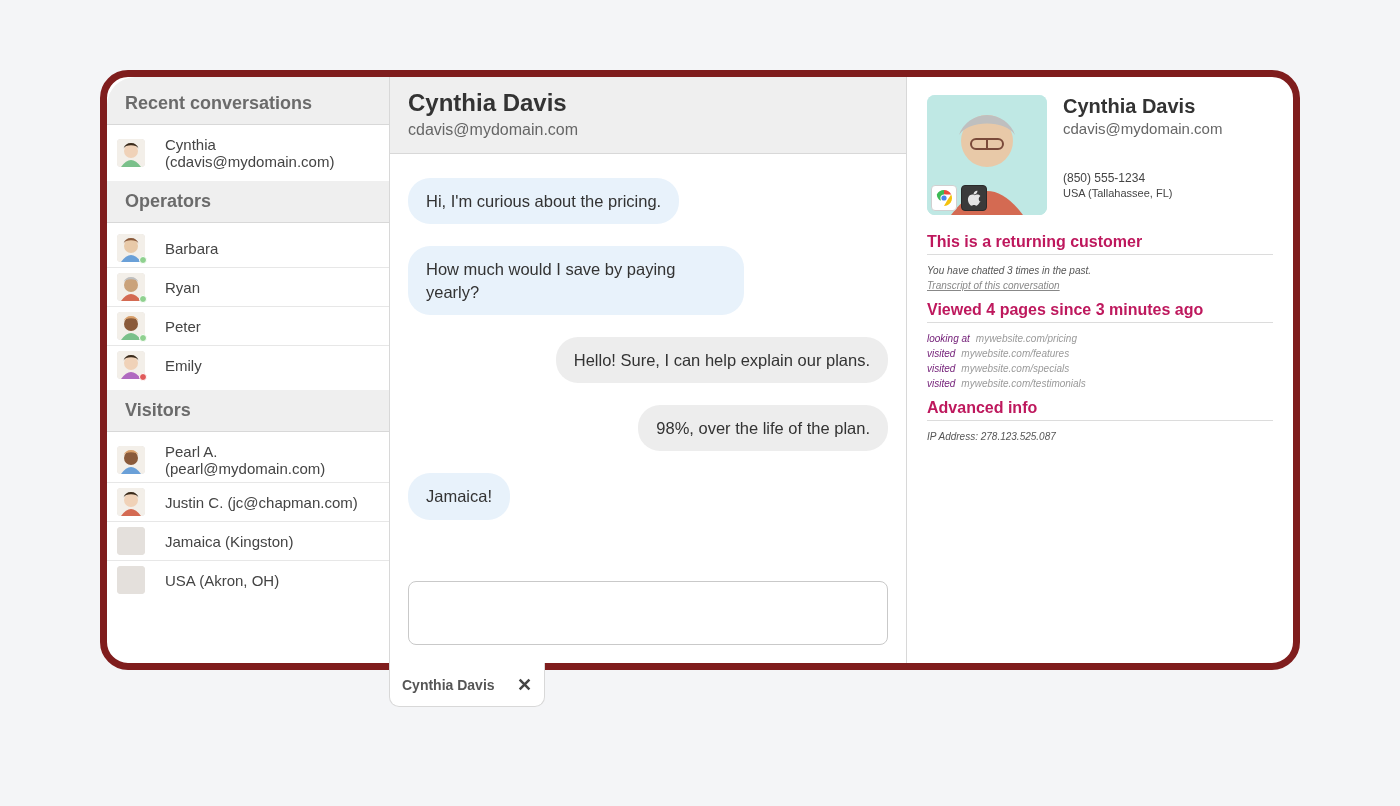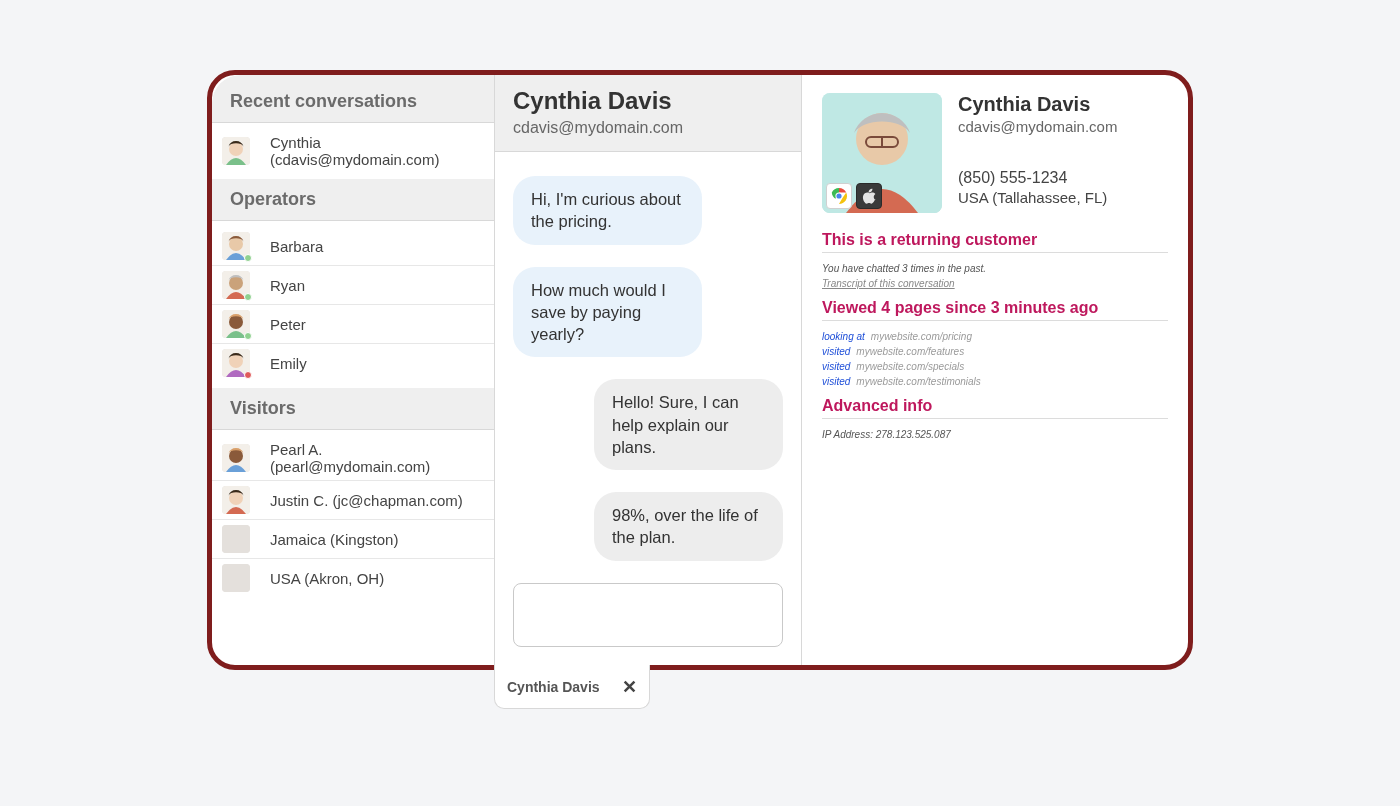--- a/index.html
+++ b/index.html
@@ -8,24 +8,24 @@
     background: #f4f5f7;
     width: 1400px;
     height: 806px;
     display: flex;
     align-items: flex-start;
     justify-content: center;
     padding-top: 70px;
     color: #333;
   }
   .app {
-    width: 986px;
+    width: 1200px;
     height: 600px;
     background: #fff;
-    border: 5px solid #7f1d1d;
+    border: 7px solid #7f1d1d;
     border-radius: 28px;
     display: flex;
     overflow: visible;
     position: relative;
   }
 
   
   .sidebar {
     width: 283px;
     flex: 0 0 283px;
@@ -157,33 +157,33 @@
   .brand-badge {
     position: absolute; bottom: 4px;
     width: 26px; height: 26px; border-radius: 4px;
     background: #fff; border: 1px solid #d0d0d0;
     display:flex; align-items:center; justify-content:center;
   }
   .brand-badge.left { left: 4px; }
   .brand-badge.right { left: 34px; background:#3a3a3a; border:1px solid #2a2a2a; }
   .identity-text .name { font-size: 20px; font-weight: 700; color:#333; }
   .identity-text .email { font-size: 15px; color:#666; margin-top:2px; }
-  .identity-text .phone { font-size: 16px; color:#444; margin-top: 34px; }
-  .identity-text .loc   { font-size: 15px; color:#444; margin-top: 2px; }
+  .identity-text .phone { font-size: 12px; color:#444; margin-top: 34px; }
+  .identity-text .loc   { font-size: 11px; color:#444; margin-top: 2px; }
 
   .detail-section { margin-top: 8px; }
   .detail-heading {
     font-weight: 700; color:#be185d; font-size: 16px;
     border-bottom: 1px solid #dcdcdc;
     padding-bottom: 3px; margin-bottom: 8px;
   }
   .detail-body { color:#555; font-size: 10px; line-height: 1.5; font-style: italic; }
   .detail-body a { color:#888; text-decoration: underline; text-align: right; }
   .page-line { display:flex; gap:6px; }
-  .page-line .verb { color:#1d4ed8; }
+  .page-line .verb { color:#701a75; }
   .page-line .url  { color:#9a9a9a; }
 
 </style>
 </head>
 <body>
 
 <div class="app">
 
   <aside class="sidebar">
 

